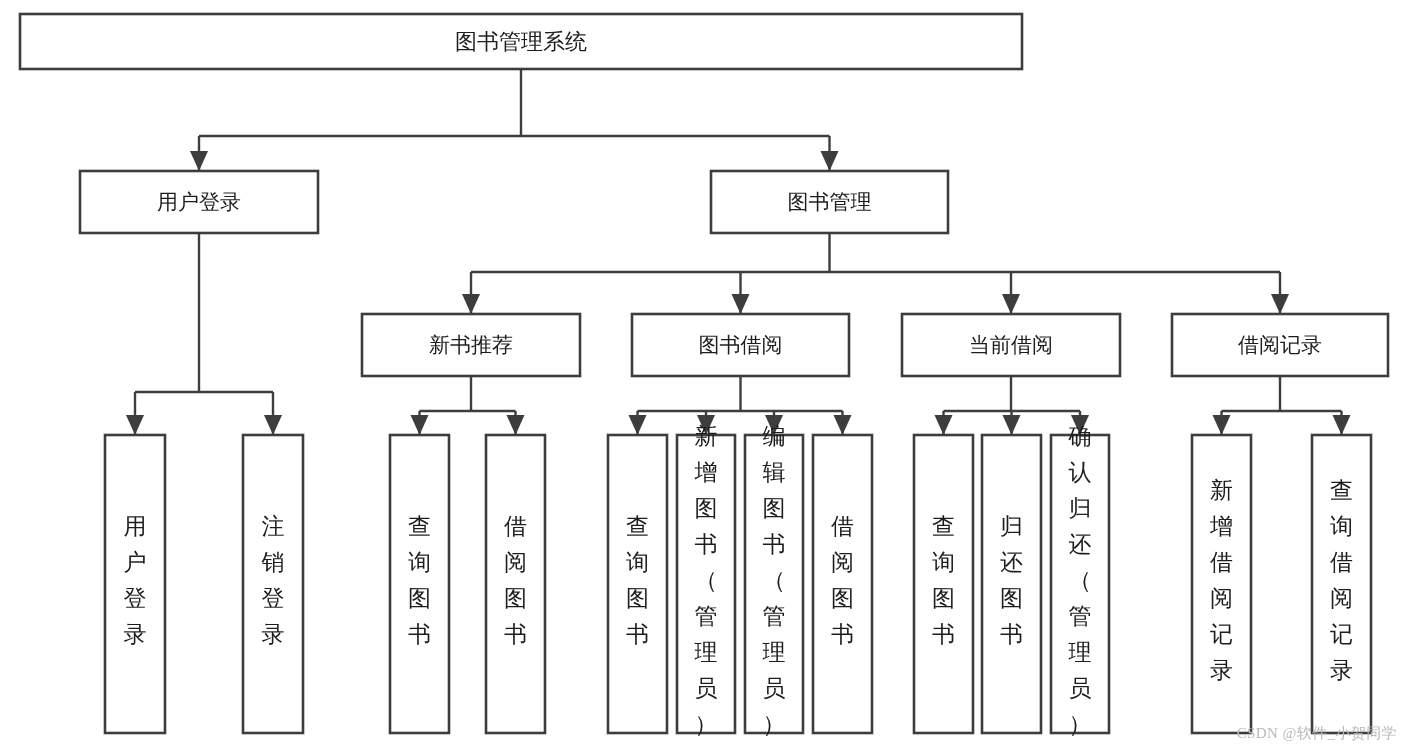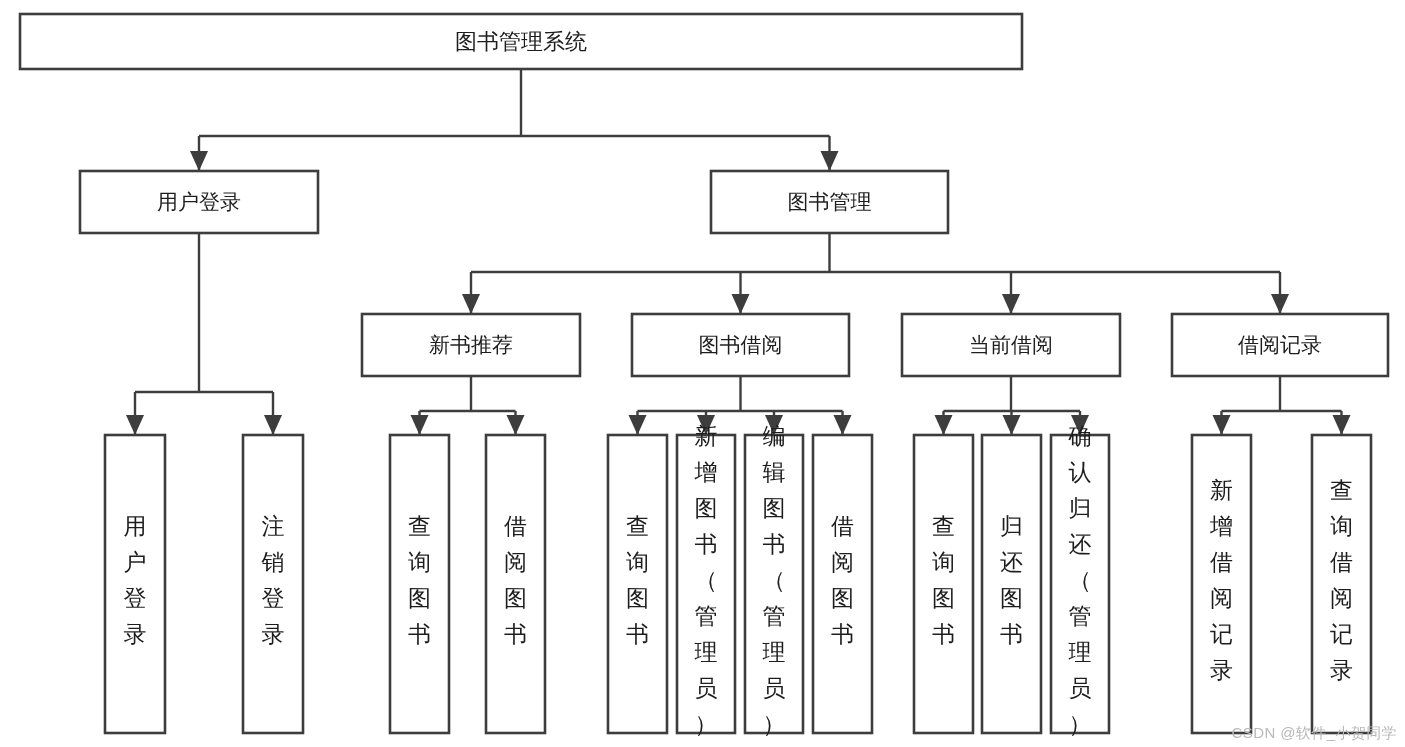--- a/index.html
+++ b/index.html
@@ -19,21 +19,21 @@
     text-anchor:middle;dominant-baseline:middle;
   }
   .leaf-label{
     font-family:"DejaVu Sans","Liberation Sans",sans-serif;
     font-size:23px;fill:#1d1d1d;
     text-anchor:middle;
   }
   .title-label{font-size:22px;}
   .watermark{
     position:absolute;right:8px;bottom:4px;
-    font-family:Liberation Sans, sans-serif;
+    font-family:Liberation Serif, serif;
     font-size:15px;color:#b9b9b9;letter-spacing:0.4px;
     white-space:nowrap;user-select:none;
   }
 </style>
 </head>
 <body>
 
 <div id="diagram-root">
   <svg id="diagram-svg" width="1405" height="747" viewBox="0 0 1405 747">
       <g>

